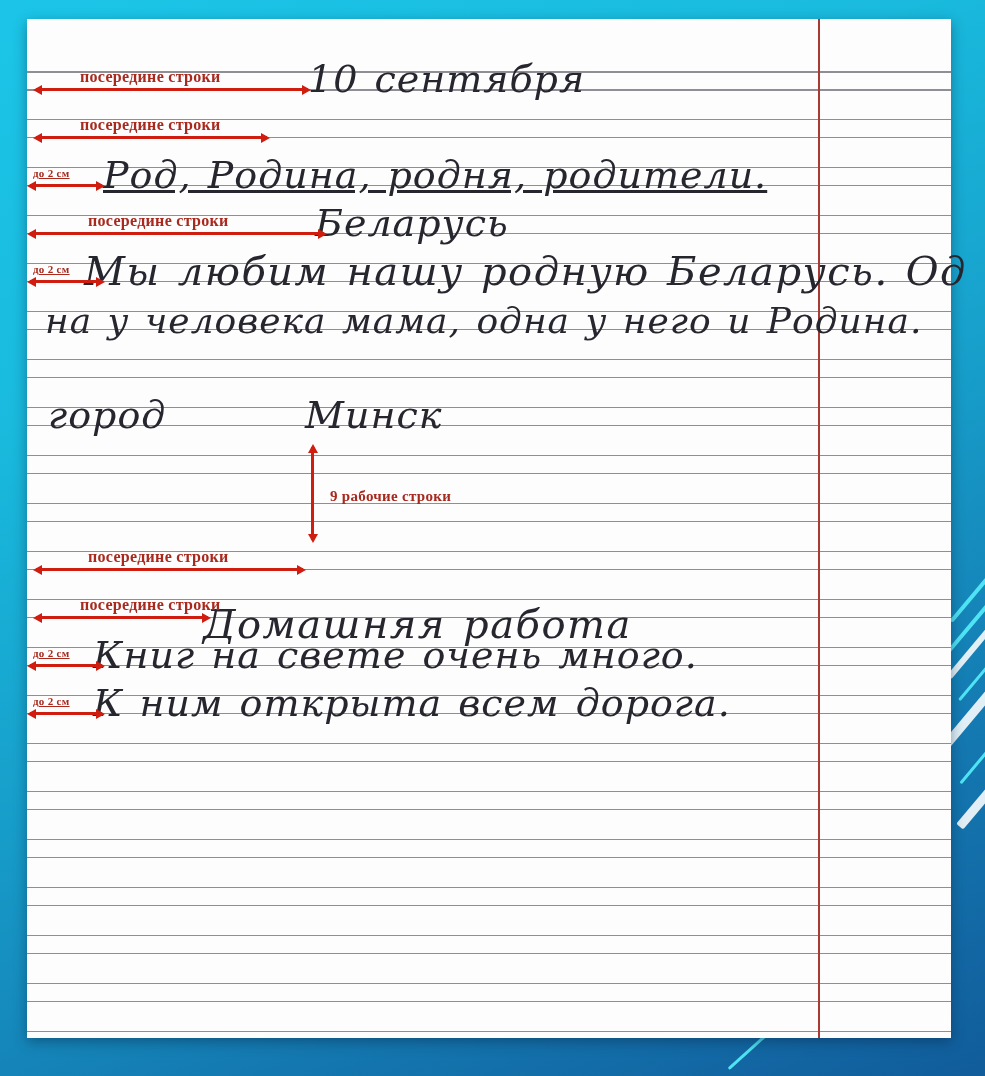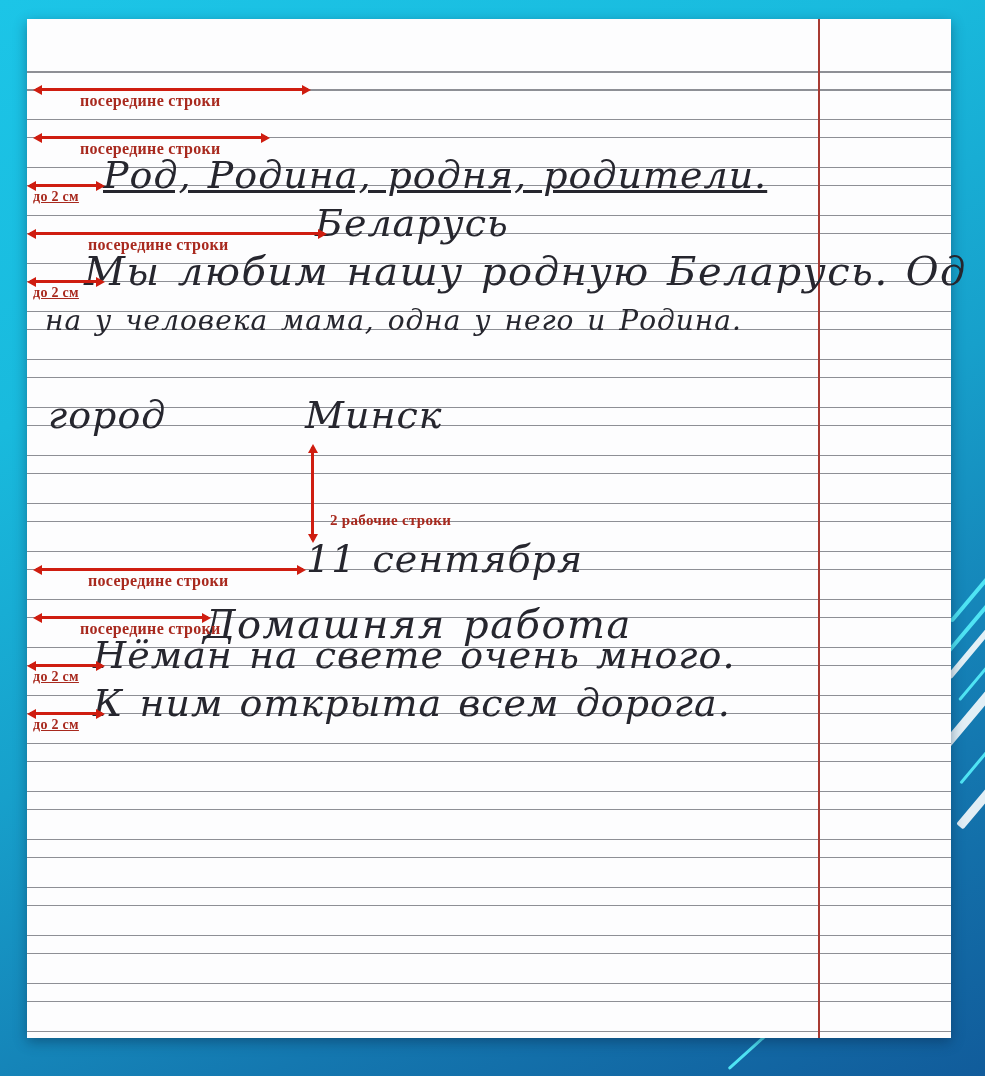--- a/index.html
+++ b/index.html
@@ -41,34 +41,33 @@
     position:absolute;
     font-family:"DejaVu Serif","Liberation Serif",serif;
     font-style:italic;
     color:#26262e;
     font-size:38px; line-height:38px;
     letter-spacing:1px; word-spacing:3px;
     white-space:nowrap;
     z-index:3;
   }
   .hw-wide { font-size:40px; letter-spacing:1.5px; }
-  .hw-s2   { font-size:28px;text-align:center; }
+  .hw-s2   { font-size:36px;text-align:center; }
   .hw .val { position:absolute; left:257px; top:0; }
 
   
   .note {
     position:absolute; z-index:4;
     font-family:"Liberation Serif",serif;
     font-weight:bold;
     color:#a8291e;
     font-size:16px; line-height:17px; letter-spacing:.3px;
     white-space:nowrap;
-    margin-top:24px;
   }
-  .note-sm { font-size:14px; line-height:14px; text-decoration:underline;text-align:center; }
+  .note-sm { font-size:11px; line-height:14px; text-decoration:underline;text-align:center; }
 
   .harrow { position:absolute; height:3px; background:#cf1d10; z-index:4; }
   .harrow::before, .harrow::after {
     content:""; position:absolute; top:50%; width:0; height:0;
     border:5px solid transparent; transform:translateY(-50%);
   }
   .harrow::before { left:-8px;  border-right:9px solid #cf1d10; }
   .harrow::after  { right:-8px; border-left:9px solid #cf1d10; }
 
   .varrow { position:absolute; width:3px; background:#cf1d10; z-index:4; }
@@ -91,41 +90,41 @@
   <div class="streak white" style="left:925px; top:700px; width:110px; height:9px;"></div>
   <div class="streak cyan" style="left:948px; top:755px; width:70px;  height:3px;"></div>
   <div class="streak white" style="left:940px; top:780px; width:110px; height:9px;"></div>
   <div class="streak cyan" style="left:722px; top:1050px; width:52px; height:3px; transform:rotate(-42deg);"></div>
 
   <div class="page">
     <div class="ruling"></div>
     <div class="margin-line"></div>
   </div>
 
+  <div class="hw" style="left:308px; top:60px;">10 сентября</div>
   <div class="hw" style="left:103px; top:156px;text-decoration:underline;">Род, Родина, родня, родители.</div>
   <div class="hw" style="left:315px; top:204px;">Беларусь</div>
   <div class="hw hw-wide" style="left:84px; top:252px;">Мы любим нашу родную Беларусь. Од –</div>
   <div class="hw hw-s2" style="left:45px; top:302px;">на у человека мама, одна у него и Родина.</div>
 
   <div class="hw" style="left:48px; top:396px;">
     <span>город</span>
     <span class="val">Минск</span>
   </div>
 
-  <div class="hw" style="left:306px; top:540px;">11 сентября</div>
   <div class="hw hw-wide" style="left:203px; top:588px;margin-top:17px;">Домашняя работа</div>
-  <div class="hw" style="left:93px; top:636px;">Нёман на свете очень много.</div>
+  <div class="hw" style="left:93px; top:636px;">Книг на свете очень много.</div>
   <div class="hw" style="left:93px; top:684px;font-style:italic;">К ним открыта всем дорога.</div>
 
   <div class="note" style="left:80px; top:68px;">посередине строки</div>
   <div class="note" style="left:80px; top:116px;">посередине строки</div>
   <div class="note note-sm" style="left:33px; top:166px;">до 2 см</div>
   <div class="note" style="left:88px; top:212px;">посередине строки</div>
   <div class="note note-sm" style="left:33px; top:262px;">до 2 см</div>
-  <div class="note" style="left:330px; top:488px; font-size:15px;">2 рабочие строки</div>
+  <div class="note" style="left:330px; top:488px; font-size:15px;">9 рабочие строки</div>
   <div class="note" style="left:88px; top:548px;">посередине строки</div>
   <div class="note" style="left:80px; top:596px;">посередине строки</div>
   <div class="note note-sm" style="left:33px; top:646px;">до 2 см</div>
   <div class="note note-sm" style="left:33px; top:694px;">до 2 см</div>
 
   <div class="harrow" style="left:36px; top:88px;  width:272px;"></div>
   <div class="harrow" style="left:36px; top:136px; width:231px;"></div>
   <div class="harrow" style="left:30px; top:184px; width:72px;"></div>
   <div class="harrow" style="left:30px; top:232px; width:294px;"></div>
   <div class="harrow" style="left:30px; top:280px; width:72px;"></div>

